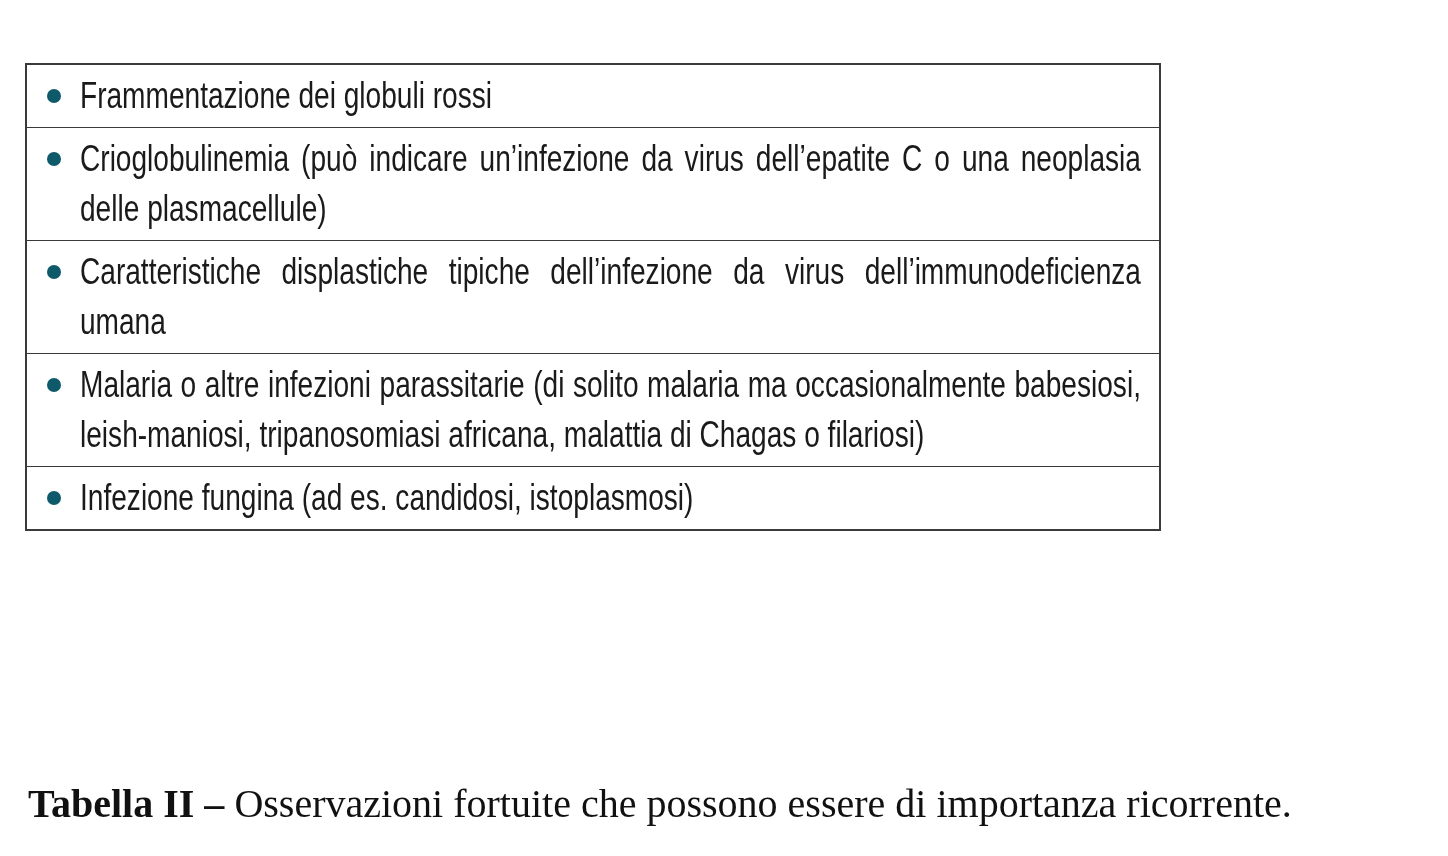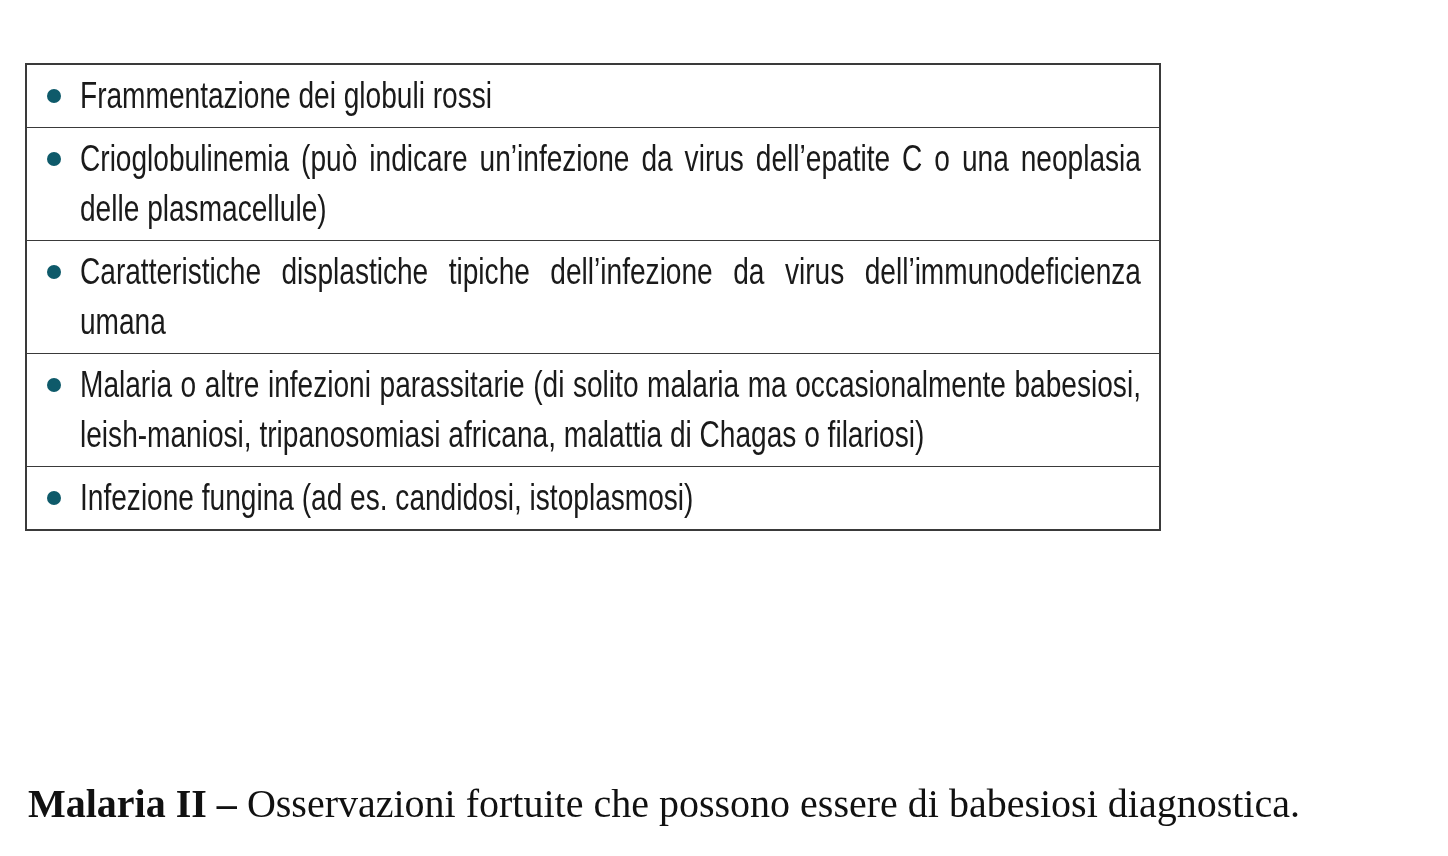--- a/index.html
+++ b/index.html
@@ -33,13 +33,13 @@
 <body>
 
 <div class="table">
   <div class="row"><span class="bullet"></span><span class="txt">Frammentazione dei globuli rossi</span></div>
   <div class="row"><span class="bullet"></span><span class="txt">Crioglobulinemia (può indicare un’infezione da virus dell’epatite C o una neoplasia delle plasmacellule)</span></div>
   <div class="row"><span class="bullet"></span><span class="txt">Caratteristiche displastiche tipiche dell’infezione da virus dell’immunodeficienza umana</span></div>
   <div class="row"><span class="bullet"></span><span class="txt">Malaria o altre infezioni parassitarie (di solito malaria ma occasionalmente babesiosi, leish-maniosi, tripanosomiasi africana, malattia di Chagas o filariosi)</span></div>
   <div class="row"><span class="bullet"></span><span class="txt">Infezione fungina (ad es. candidosi, istoplasmosi)</span></div>
 </div>
 
-<div class="caption"><b>Malaria II –</b><span> Osservazioni fortuite che possono essere di babesiosi diagnostica.</span></div>
+<div class="caption"><b>Tabella II –</b><span> Osservazioni fortuite che possono essere di importanza ricorrente.</span></div>
 
 </body></html>

